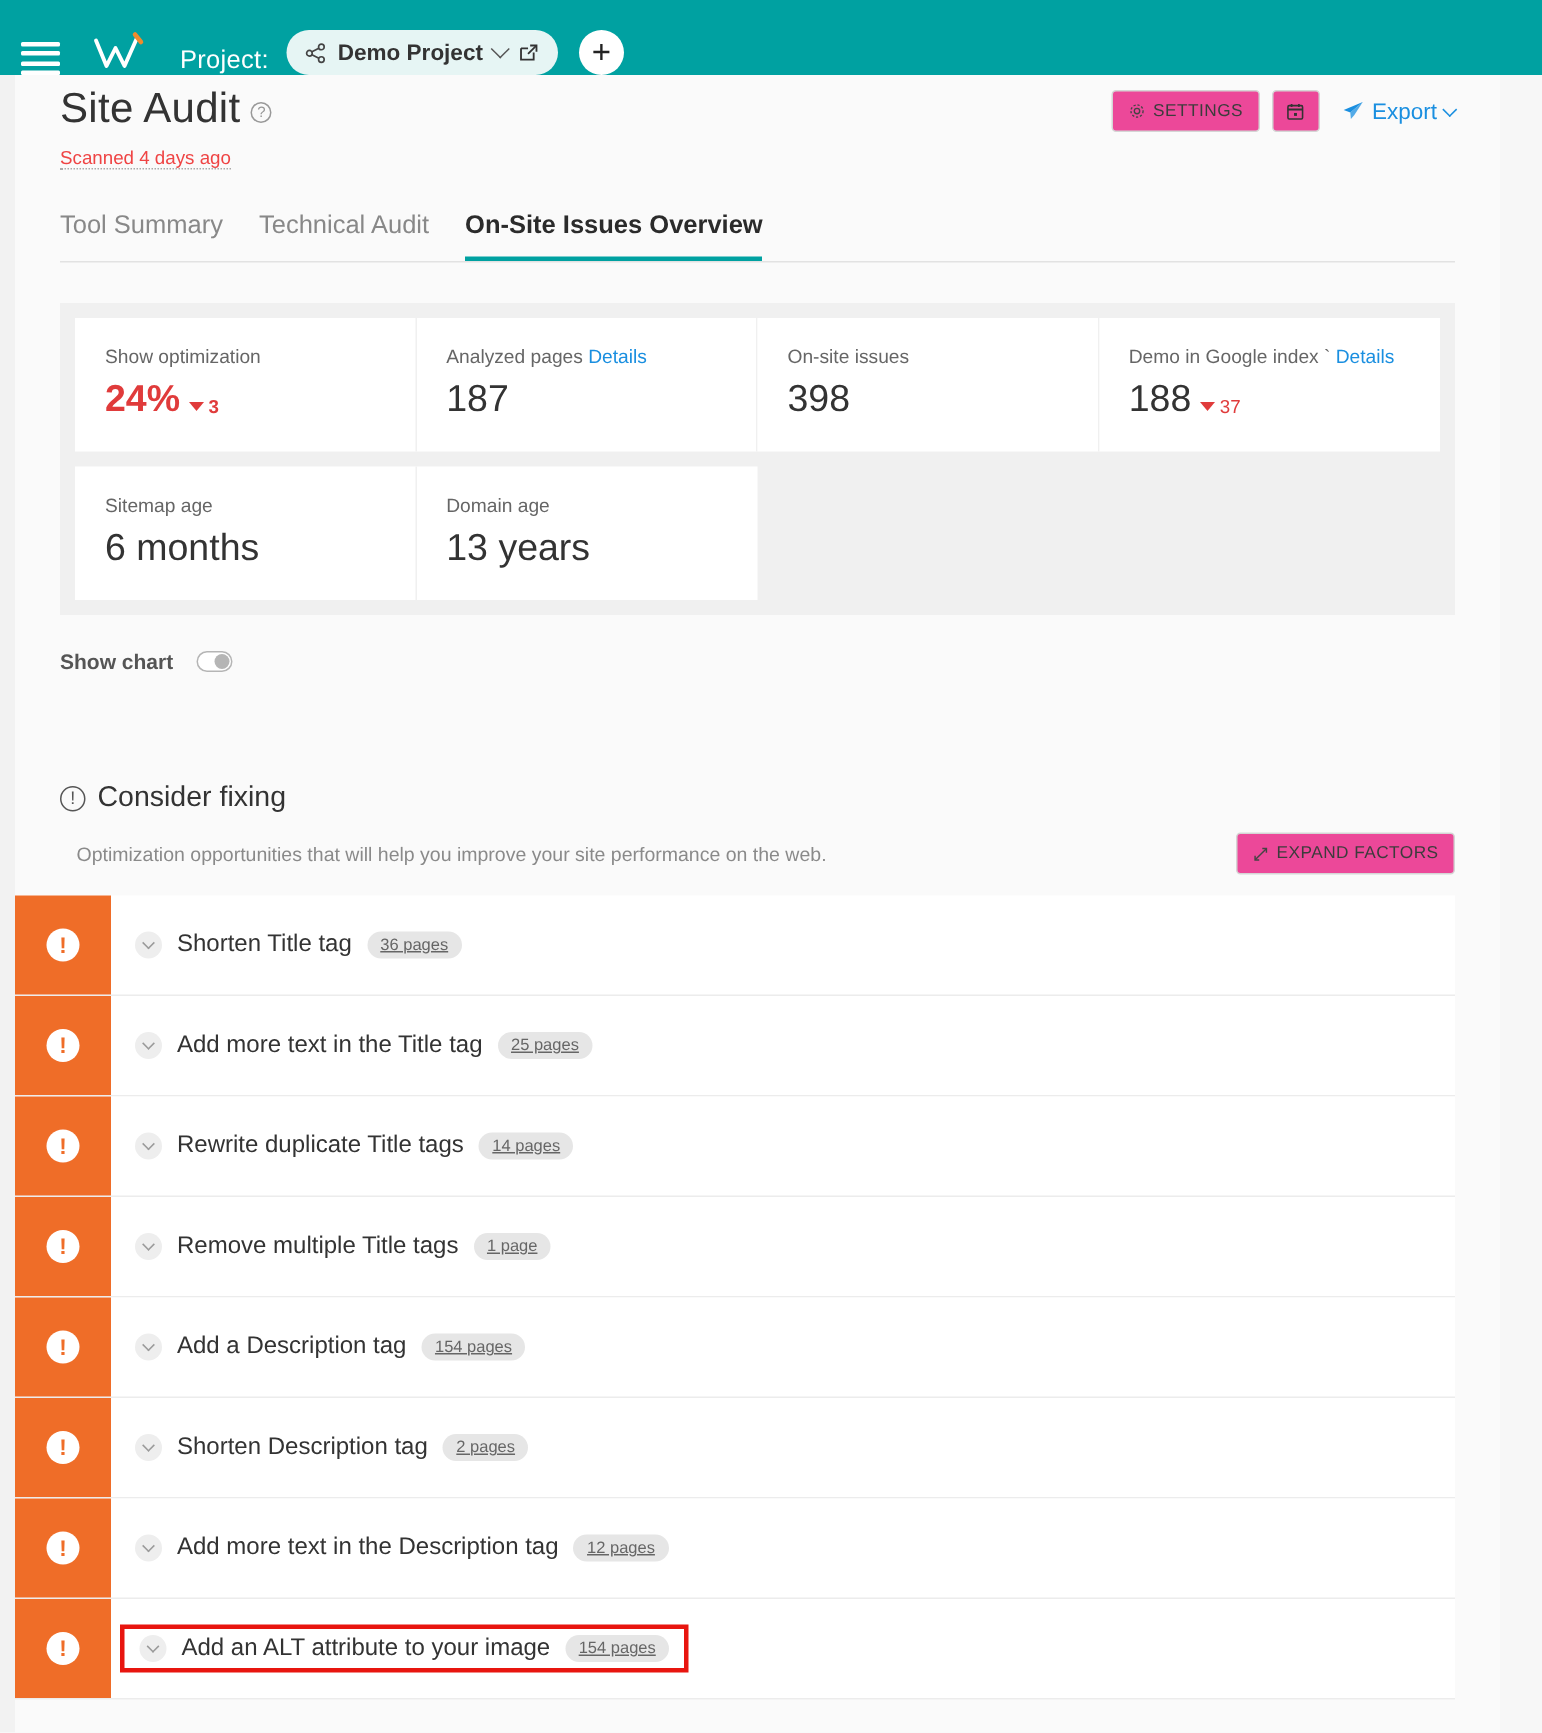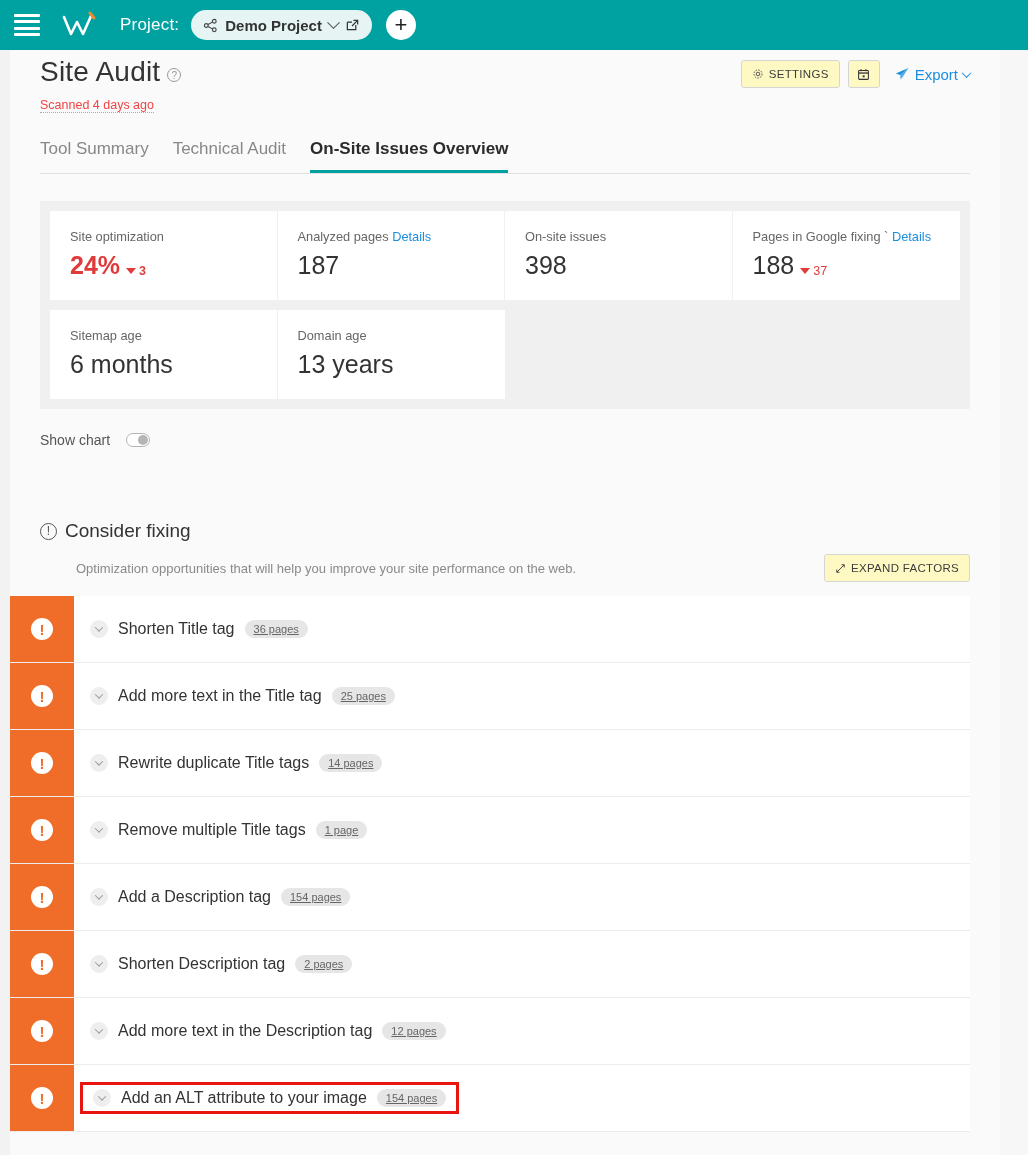--- a/index.html
+++ b/index.html
@@ -6,21 +6,21 @@
   html, body {
     width: 1028px; height: 1155px;
     font-family: "Liberation Sans", sans-serif;
     background: #f7f7f7;
     overflow: hidden;
   }
 
   
   .topbar {
     height: 50px; background: #00a1a1;
-    display: flex; align-items: center; gap: 0;
+    display: flex; align-items: flex-end; gap: 0;
     padding: 0 14px;
   }
   .hamburger { width: 26px; height: 22px; display:flex; flex-direction:column;
     justify-content:space-between; cursor:pointer; margin-right: 20px; }
   .hamburger span { display:block; height:3px; background:#fff; border-radius:1px; }
 
   .logo { width: 42px; height: 30px; margin-right: 18px; position: relative; }
 
   .proj-label { color:#fff; font-size:17px; margin-right: 12px; letter-spacing:.2px; }
 
@@ -51,21 +51,21 @@
   
   .title-row { display:flex; align-items:flex-start; padding-top: 6px; }
   h1 { font-size:28px; font-weight:normal; color:#333; letter-spacing:.2px; }
   .help-icon {
     width:14px; height:14px; border:1.3px solid #999; border-radius:50%;
     color:#999; font-size:10px; display:inline-flex; align-items:center;
     justify-content:center; margin-left:7px; margin-top:12px; cursor:pointer;
   }
   .title-actions { margin-left:auto; display:flex; align-items:center; gap:8px; padding-top:4px; }
   .btn-outline {
-    border:1px solid #d5d5d5; background:#fef9c3; border-radius:3px;
+    border:1px solid #d5d5d5; background:#ec4899; border-radius:3px;
     height:28px; display:flex; align-items:center; gap:5px; padding:0 10px;
     font-size:11.5px; color:#3c3c3c; cursor:pointer; letter-spacing:.3px;
   }
   .btn-icon-only { width:32px; justify-content:center; padding:0; }
   .export-link {
     display:flex; align-items:center; gap:5px; color:#1a8fe0;
     font-size:15px; cursor:pointer; margin-left:6px;
   }
   .chev-sm { width:7px; height:7px; border-right:1.5px solid currentColor;
              border-bottom:1.5px solid currentColor; transform:rotate(45deg) translate(-1px,-1px); }
@@ -89,34 +89,34 @@
   .card.empty { background:transparent; }
   .card-label { font-size:12.8px; color:#666; margin-bottom:7px; }
   .det-link { color:#1a8fe0; cursor:pointer; border:none; }
   .card-value { font-size:25px; color:#333; display:flex; align-items:baseline; gap:6px; }
   .card-value.red { color:#e03b3b;font-weight:bold; }
   .delta { display:inline-flex; align-items:center; gap:3px; font-size:12.5px; color:#e03b3b; }
   .tri-down { width:0;height:0;border-left:5px solid transparent;border-right:5px solid transparent;
               border-top:6px solid #e03b3b; }
 
   
-  .showchart { display:flex; align-items:center; gap:16px; margin-top:23px; font-size:14px; color:#555; }
+  .showchart { display:flex; align-items:center; gap:16px; margin-top:23px; font-size:14px; color:#555;font-weight:bold; }
   .toggle { width:24px; height:14px; border:1.5px solid #b5b5b5; border-radius:8px;
             position:relative; background:#fff; cursor:pointer; }
   .toggle .knob { position:absolute; right:1px; top:1px; width:10px; height:10px;
                   border-radius:50%; background:#b5b5b5; }
 
   
   .cf-head { display:flex; align-items:center; gap:8px; margin-top:72px; }
   .cf-title { font-size:19px; color:#333; }
   .excl-circle { width:17px;height:17px;border:1.4px solid #555;border-radius:50%;
                  display:inline-flex;align-items:center;justify-content:center;
                  font-size:12px;color:#555;line-height:1; }
   .cf-sub-row { display:flex; align-items:center; margin-top:12px; }
-  .cf-sub { font-size:13px; color:#8a8a8a; margin-left:36px;text-align:right; }
+  .cf-sub { font-size:13px; color:#8a8a8a; margin-left:11px;text-align:right; }
   .expand-btn { margin-left:auto; }
 
   
   .issues { margin-top:14px; width:960px; margin-left:-30px; }
   .issue-row { display:flex; align-items:stretch; background:#fff; border-bottom:1px solid #ececec; }
   .sev {
     width:64px; background:#ef6d28; display:flex; align-items:center; justify-content:center;
   }
   .sev-glyph {
     width:22px;height:22px;border-radius:50%;background:#fff;color:#ef6d28;
@@ -219,21 +219,21 @@
 
     <div class="tabs">
       <div class="tab">Tool Summary</div>
       <div class="tab">Technical Audit</div>
       <div class="tab active">On-Site Issues Overview</div>
     </div>
 
     <div class="metrics">
 
       <div class="card">
-        <div class="card-label"><span class="dotted">Site optimization</span></div>
+        <div class="card-label"><span class="dotted">Show optimization</span></div>
         <div class="card-value red">
           <span>24%</span>
           <span class="delta">
             <span class="tri-down"></span>
             <span>3</span>
           </span>
         </div>
       </div>
 
       <div class="card">
@@ -248,21 +248,21 @@
 
       <div class="card">
         <div class="card-label"><span>On-site issues</span></div>
         <div class="card-value">
             <span>398</span>
           </div>
       </div>
 
       <div class="card" style="border-right:none">
         <div class="card-label">
-          <span>Pages in Google fixing `</span>
+          <span>Demo in Google index `</span>
           <span class="det-link">Details</span>
         </div>
         <div class="card-value">
           <span>188</span>
           <span class="delta">
             <span class="tri-down"></span>
             <span>37</span>
           </span>
         </div>
       </div>

